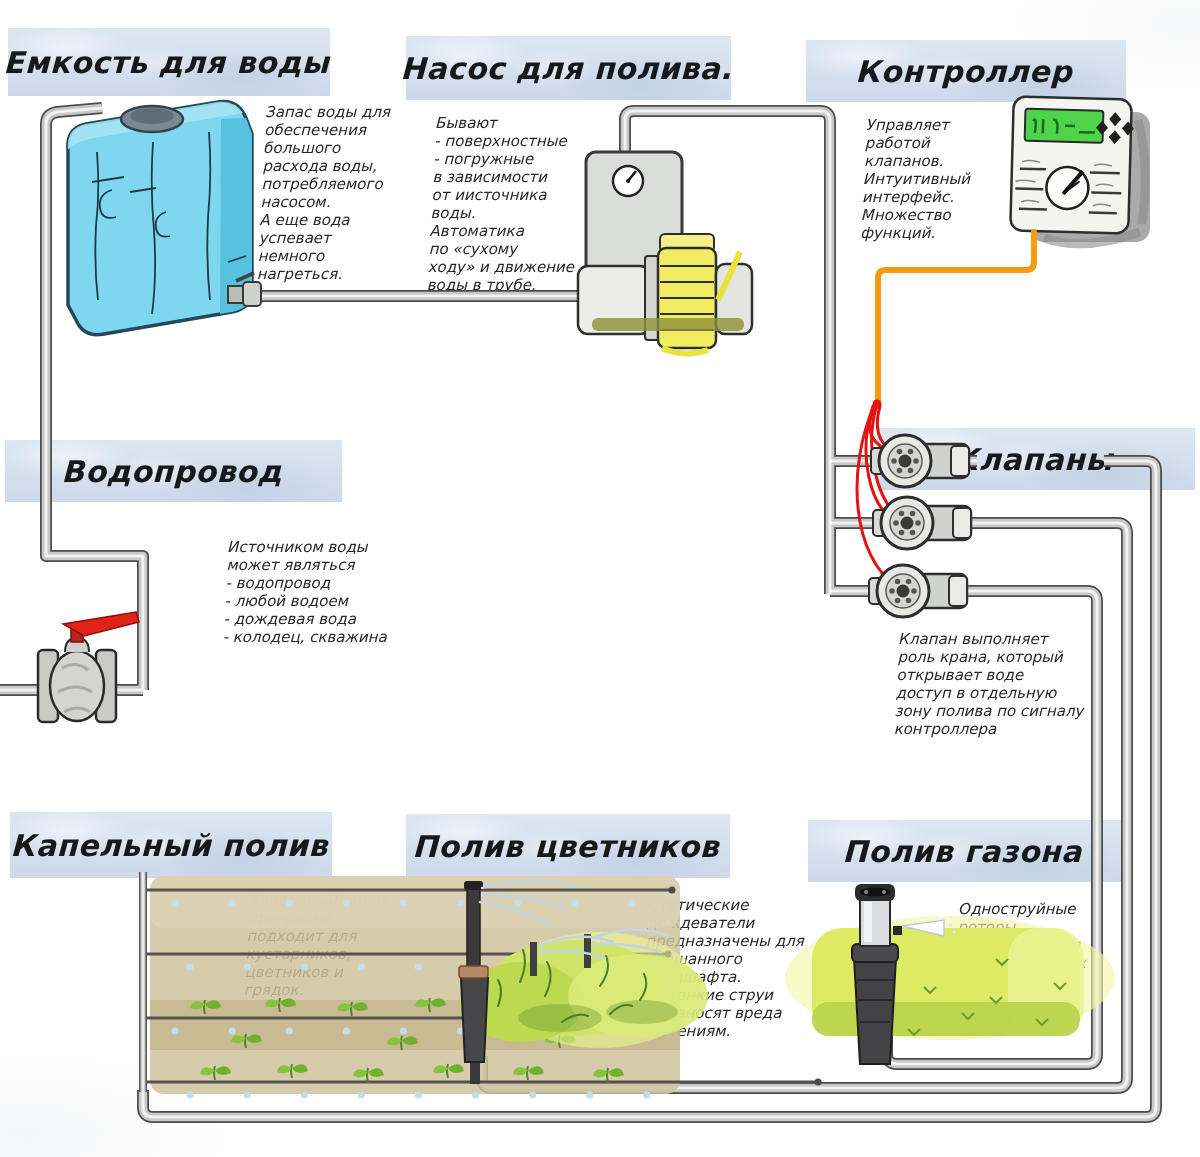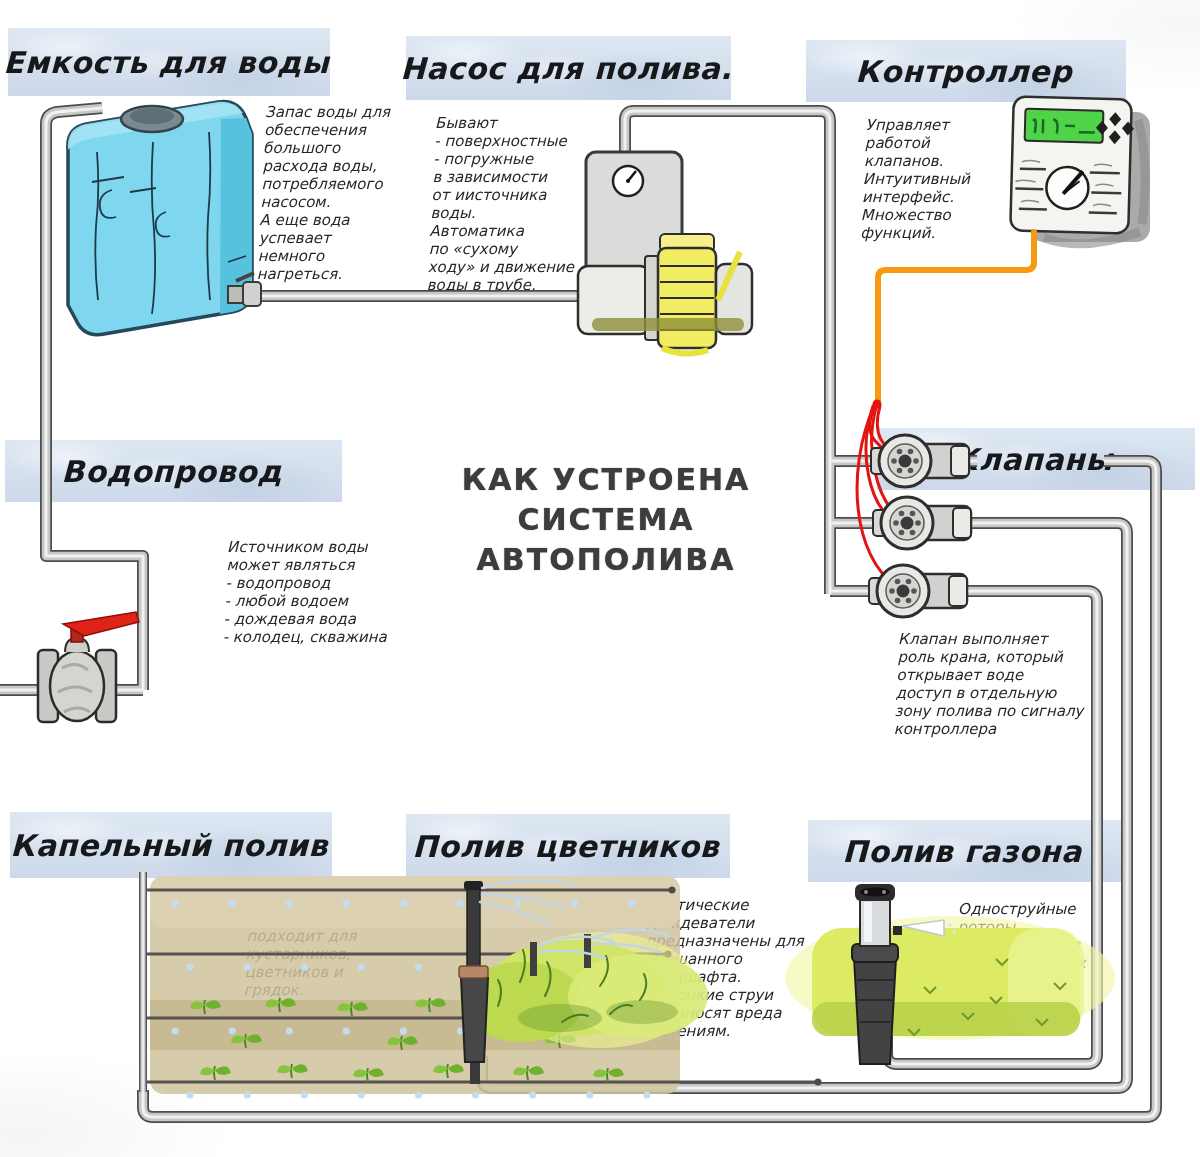--- a/index.html
+++ b/index.html
@@ -71,23 +71,20 @@
   <div class="band" style="left:10px;top:812px;width:322px;height:66px;">
     <span class="band-title">Капельный полив</span>
   </div>
   <div class="band" style="left:406px;top:814px;width:324px;height:64px;">
     <span class="band-title">Полив цветников</span>
   </div>
   <div class="band" style="left:808px;top:820px;width:314px;height:62px;">
     <span class="band-title">Полив газона</span>
   </div>
 
-  <div class="center-title">КАК УСТРОЕНА
-СИСТЕМА
-АВТОПОЛИВА</div>
 
   <div class="note" style="left:262px;top:103px;width:180px;">Запас воды для
 обеспечения
 большого
 расхода воды,
 потребляемого
 насосом.
 А еще вода
 успевает
 немного

